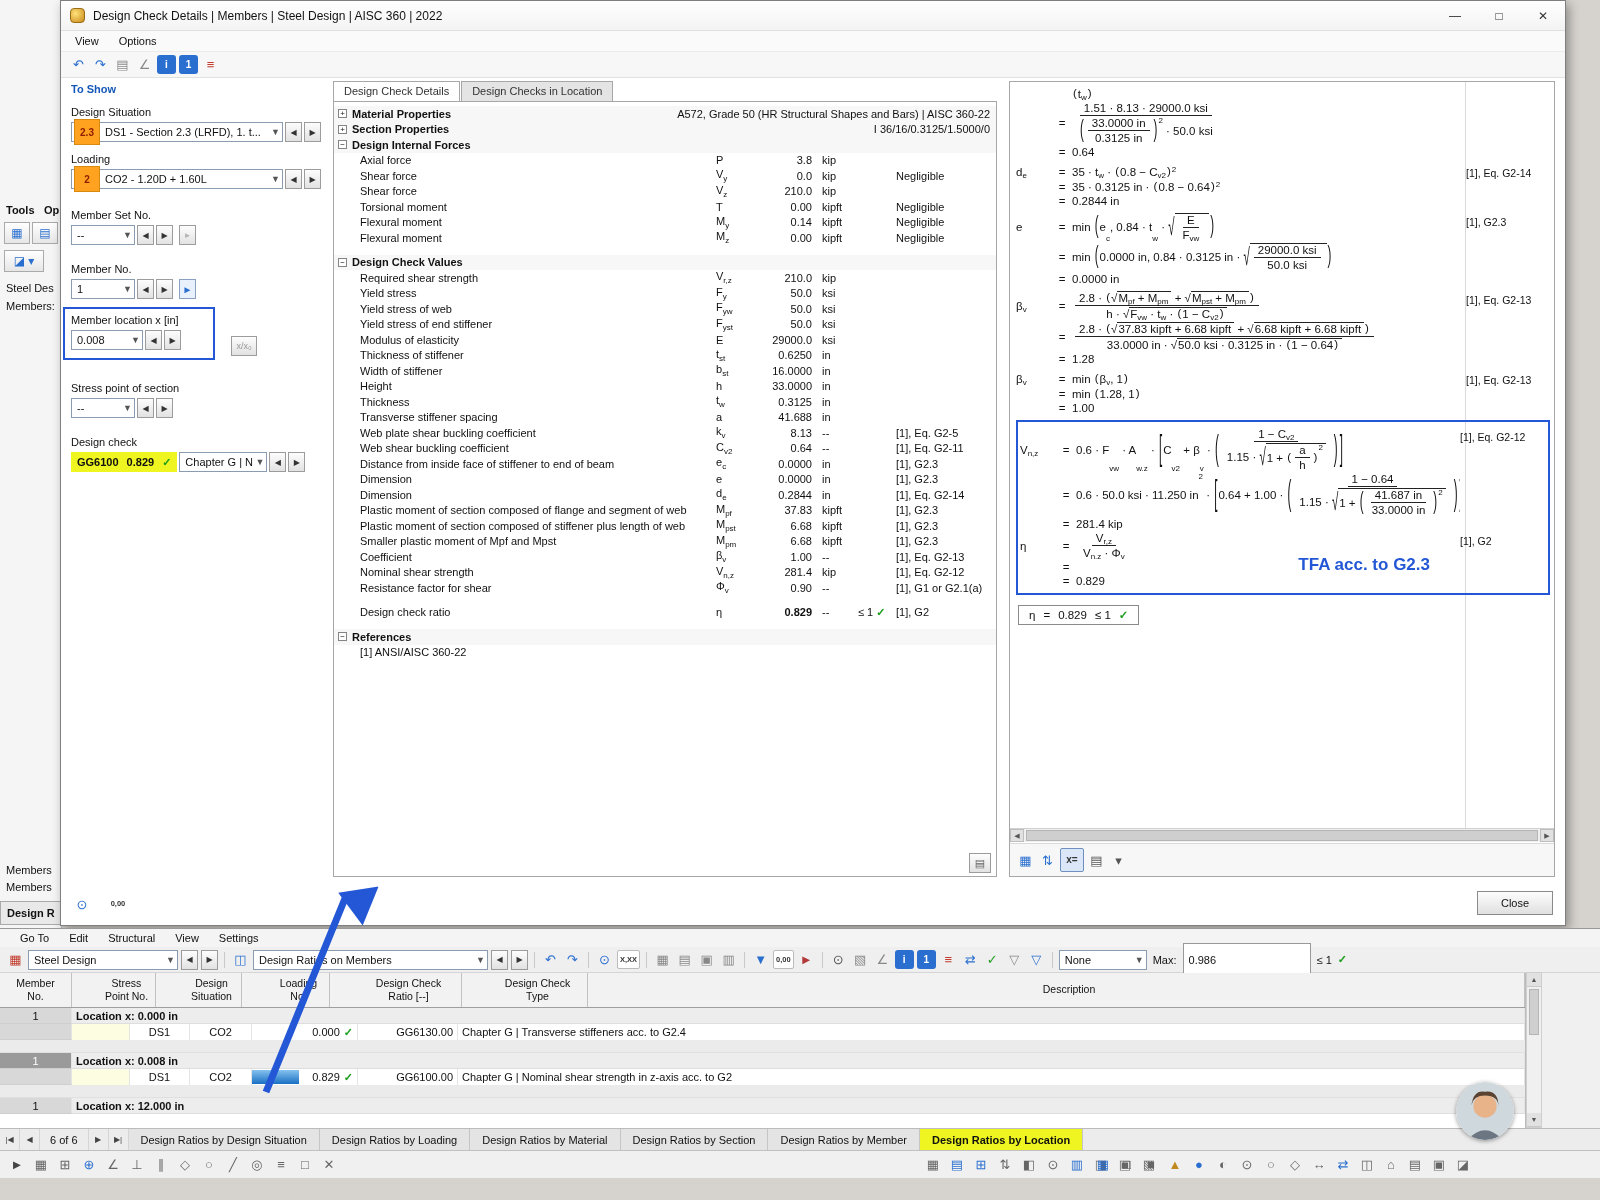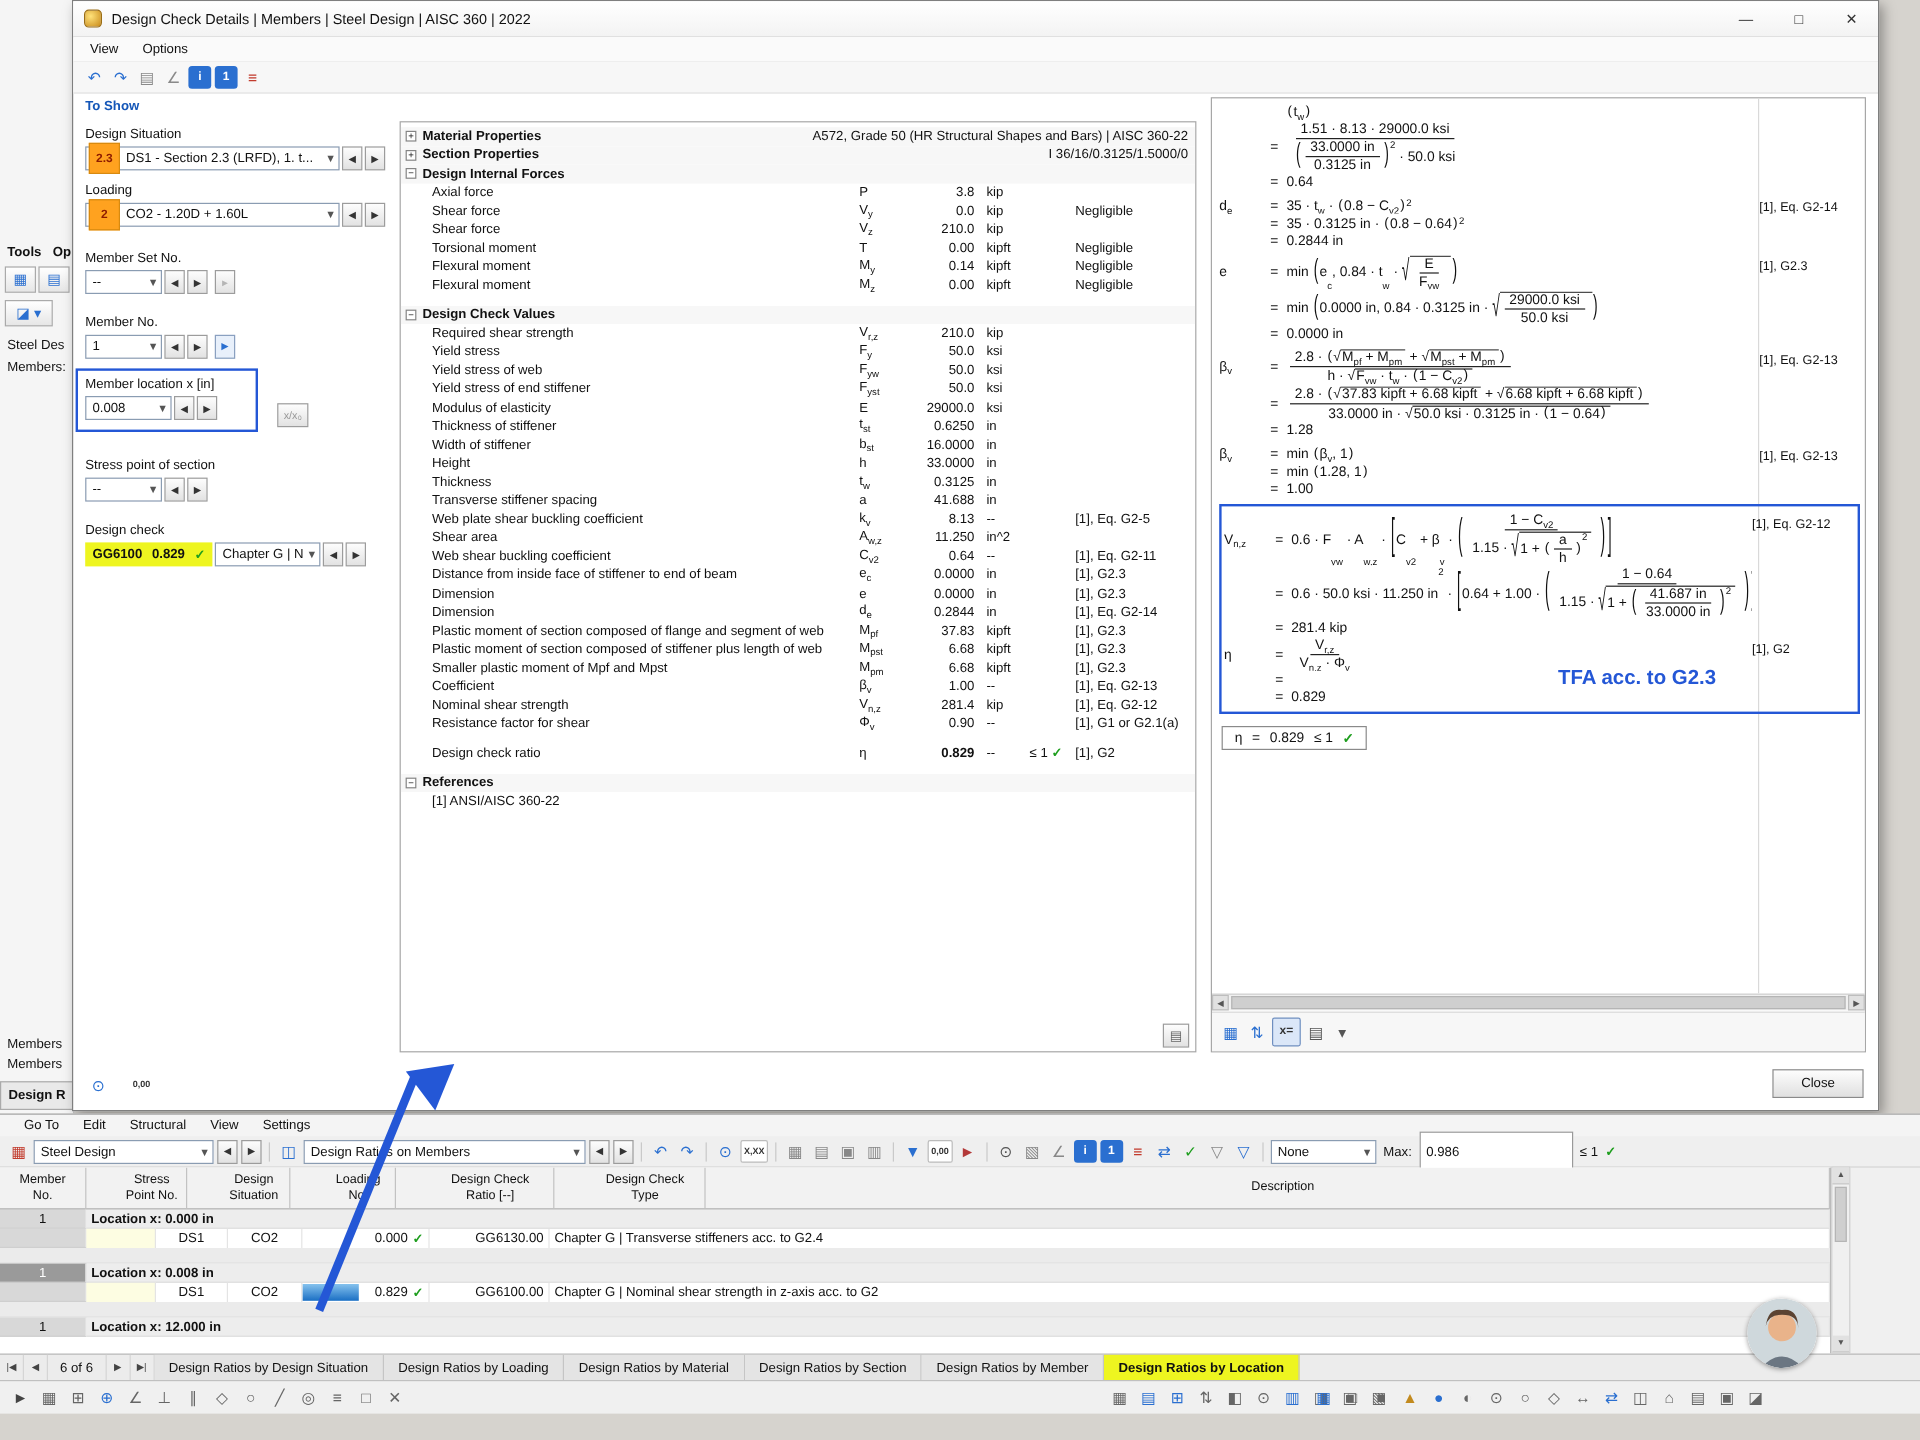--- a/index.html
+++ b/index.html
@@ -275,20 +275,24 @@
         <div class="dd" style="width:88px;">
           <span class="dd-text">Chapter G | N...</span>
           <span class="caret">▼</span>
         </div>
         <span class="nv">◀</span>
         <span class="nv">▶</span>
       </div>
     </div>
 
     <div class="center-panel">
+      <div class="tabstrip" id="center-tabs">
+          <span class="tab active">Design Check Details</span>
+          <span class="tab">Design Checks in Location</span>
+        </div>
       <div class="c-table" id="center-rows">
           <div class="c-group">
             <span class="expander">+</span>
             <span class="g-label">Material Properties</span>
             <span class="g-right">A572, Grade 50 (HR Structural Shapes and Bars) | AISC 360-22</span>
           </div>
           <div class="c-group">
             <span class="expander">+</span>
             <span class="g-label">Section Properties</span>
             <span class="g-right">I 36/16/0.3125/1.5000/0</span>
@@ -430,28 +434,20 @@
             <div class="c-extra"></div>
             <div class="c-note"></div>
           </div>
           <div class="c-row">
             <div class="c-desc">Web plate shear buckling coefficient</div>
             <div class="c-sym"><span><span>k</span><sub style="font-size: 8px;">v</sub></span></div>
             <div class="c-val">8.13</div>
             <div class="c-unit">--</div>
             <div class="c-extra"></div>
             <div class="c-note">[1], Eq. G2-5</div>
-          </div>
-          <div class="c-row">
-            <div class="c-desc">Shear area</div>
-            <div class="c-sym"><span><span>A</span><sub style="font-size: 8px;">w,z</sub></span></div>
-            <div class="c-val">11.250</div>
-            <div class="c-unit">in^2</div>
-            <div class="c-extra"></div>
-            <div class="c-note"></div>
           </div>
           <div class="c-row">
             <div class="c-desc">Web shear buckling coefficient</div>
             <div class="c-sym"><span><span>C</span><sub style="font-size: 8px;">v2</sub></span></div>
             <div class="c-val">0.64</div>
             <div class="c-unit">--</div>
             <div class="c-extra"></div>
             <div class="c-note">[1], Eq. G2-11</div>
           </div>
           <div class="c-row">

